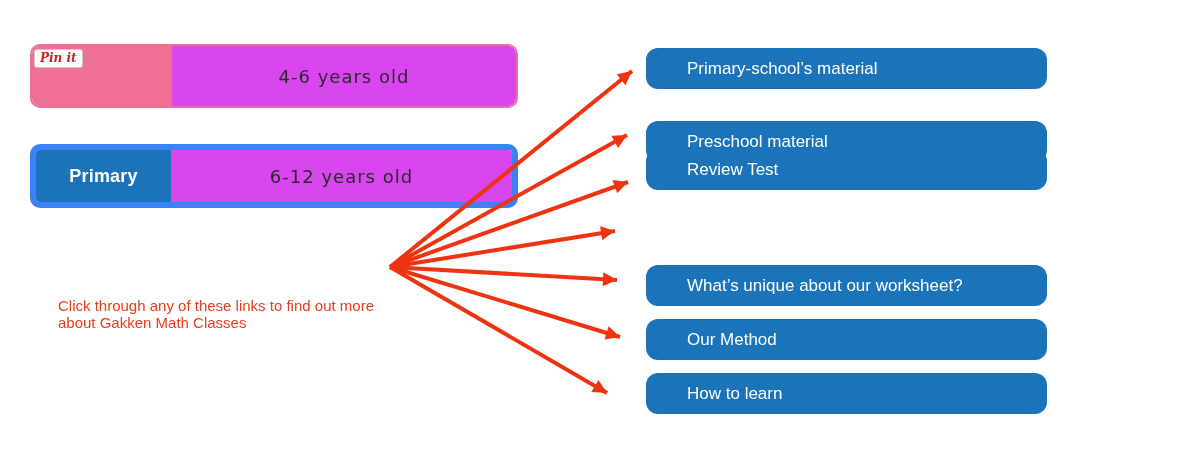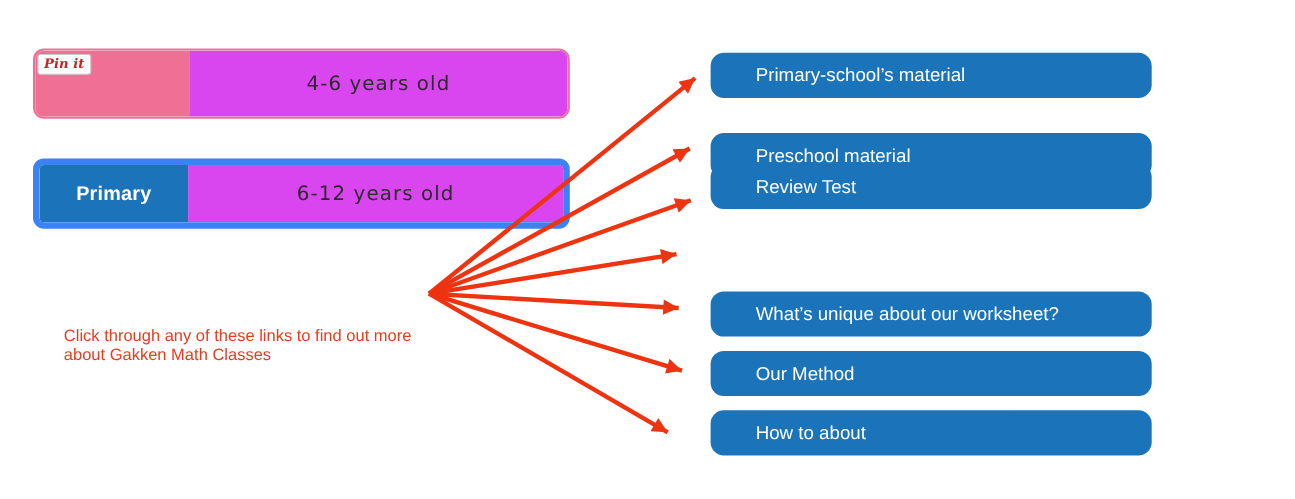--- a/index.html
+++ b/index.html
@@ -85,21 +85,21 @@
   </div>
 
   <div class="caption">Click through any of these links to find out more
 about Gakken Math Classes</div>
 
   <div class="btn b0">Primary-school’s material</div>
   <div class="btn b1">Preschool material</div>
   <div class="btn b2">Review Test</div>
   <div class="btn b5">Our Method</div>
   <div class="btn b4">What’s unique about our worksheet?</div>
-  <div class="btn b6">How to about</div>
+  <div class="btn b6">How to learn</div>
 
   <svg class="arrows" viewBox="0 0 1177 454" xmlns="http://www.w3.org/2000/svg">
     <defs>
       <marker id="ah" viewBox="0 0 10 10" refX="10" refY="5" markerWidth="4" markerHeight="3.5" orient="auto">
         <path d="M0,0 L10,5 L0,10 z" fill="#ee3310"></path>
       </marker>
     </defs>
     <line x1="390" y1="267" x2="632" y2="71" marker-end="url(#ah)"></line>
     <line x1="390" y1="267" x2="627" y2="135" marker-end="url(#ah)"></line>
     <line x1="390" y1="267" x2="628" y2="182" marker-end="url(#ah)"></line>

